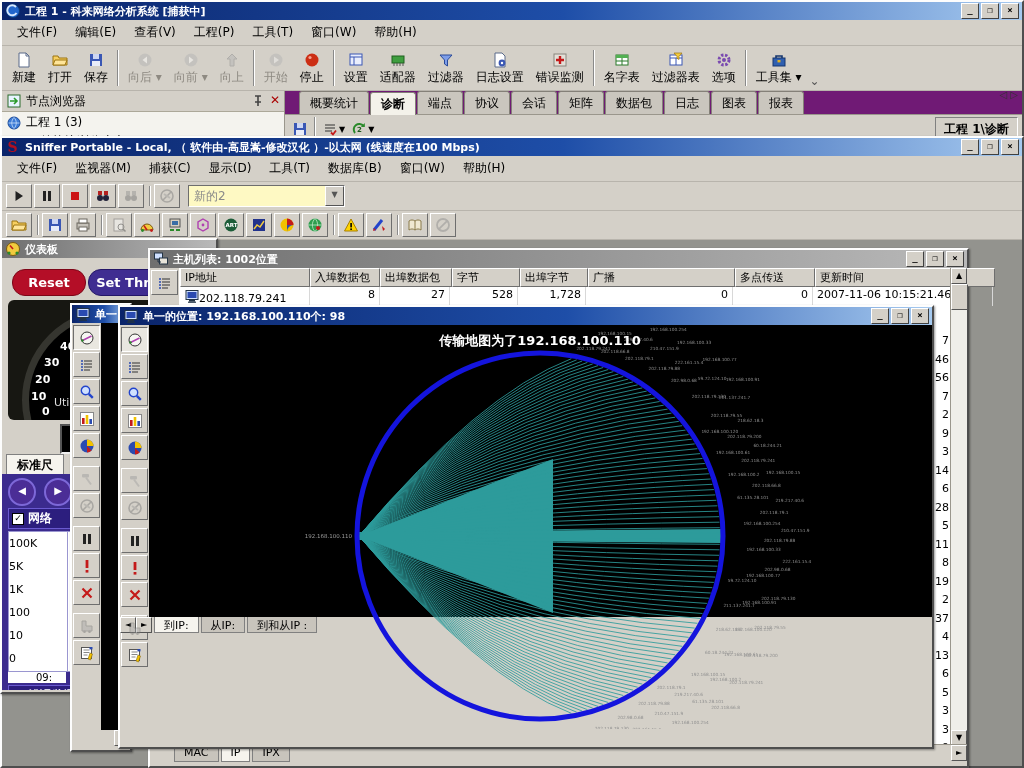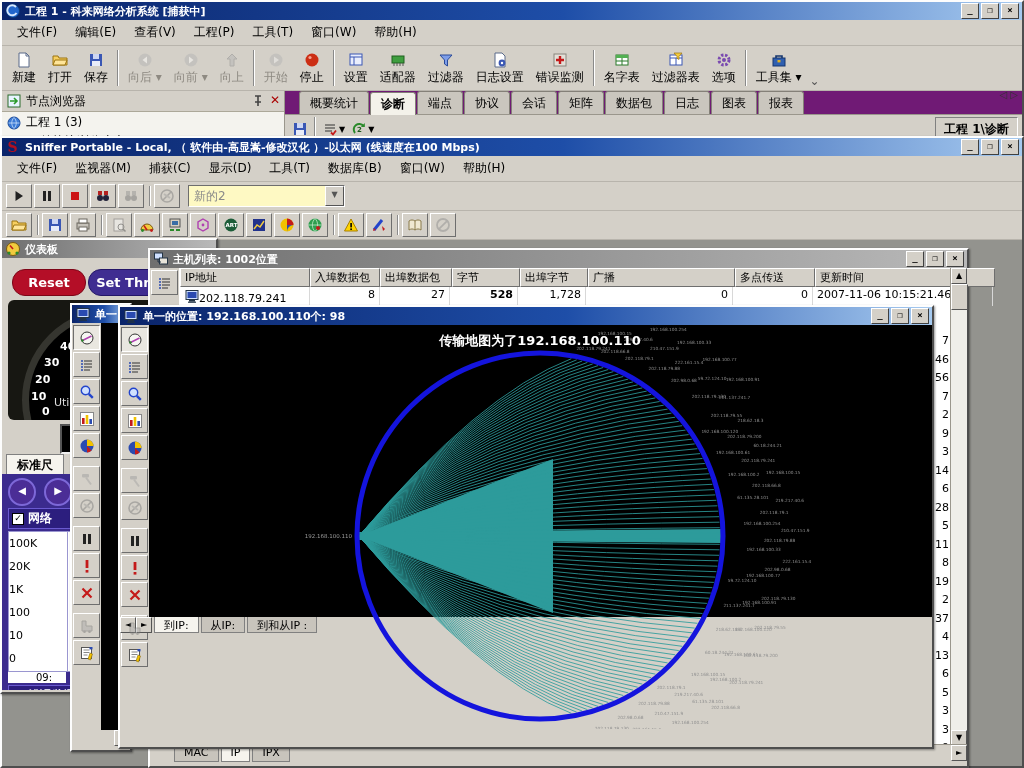--- a/index.html
+++ b/index.html
@@ -505,21 +505,21 @@
         <div style="width:24px;height:24px;border-radius:50%;background:#4b2d96;border:2px solid #7d68d8;color:#fff;text-align:center;line-height:21px;font-size:10px;">◀</div>
         <div style="width:24px;height:24px;border-radius:50%;background:#4b2d96;border:2px solid #7d68d8;color:#fff;text-align:center;line-height:21px;font-size:10px;">▶</div>
       </div>
       <div class="purp-row">
         <span class="chk">✓</span>
         <span>网络</span>
       </div>
       <div style="display:flex;margin-top:2px;">
         <div id="dash-scale" style="width:58px;background:#fff;border:1px solid #9a96d0;">
             <div class="scale-lbl">100K</div>
-            <div class="scale-lbl">20K</div>
+            <div class="scale-lbl">5K</div>
             <div class="scale-lbl">1K</div>
             <div class="scale-lbl">100</div>
             <div class="scale-lbl">10</div>
             <div class="scale-lbl">0</div>
           </div>
         <div style="flex:1;background:#fff;border:1px solid #9a96d0;border-left:none;height:139px;"></div>
       </div>
       <div style="font-size:10px;color:#000;background:#fff;width:58px;padding-left:28px;box-sizing:border-box;">09:</div>
       <div class="purp-row">
         <span class="chk" style="background:#fff;color:#fff;"></span>
@@ -569,21 +569,21 @@
         </div>
       <div id="hl-row" style="display:flex;background:#fff;">
           <div class="dcell" style="width: 130px;"><span class="icon16" style="width: 12px; height: 12px; vertical-align: -2px; margin-right: 3px;"><svg viewBox="0 0 16 16">
                 <rect x="2" y="2.5" width="12" height="9" fill="#cfe0ff" stroke="#234"></rect>
                 <rect x="3.5" y="4" width="9" height="6" fill="#2a4ab0"></rect>
                 <rect x="5" y="12" width="6" height="1.6" fill="#234"></rect>
                 <rect x="4" y="13.6" width="8" height="1.2" fill="#234"></rect>
               </svg></span><span>202.118.79.241</span></div>
           <div class="dcell num" style="width: 70px;">8</div>
           <div class="dcell num" style="width: 70px;">27</div>
-          <div class="dcell num" style="width: 68px; font-weight: bold;">528</div>
+          <div class="dcell num" style="width: 68px;">528</div>
           <div class="dcell num" style="width: 68px;">1,728</div>
           <div class="dcell num" style="width: 147px;">0</div>
           <div class="dcell num" style="width: 80px;">0</div>
           <div class="dcell" style="width: 180px;">2007-11-06 10:15:21.463</div>
         </div>
     </div>
 
     <div id="edge-numbers" style="position:absolute;right:18px;top:64px;width:34px;text-align:right;font-size:11px;line-height:18.5px;color:#000;">
         <div>7</div>
         <div>46</div>

